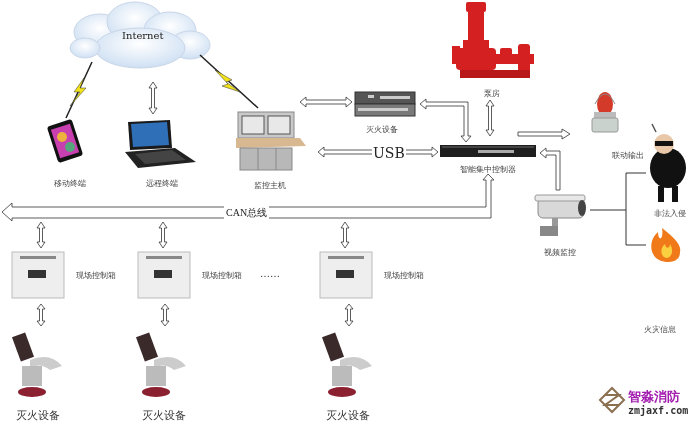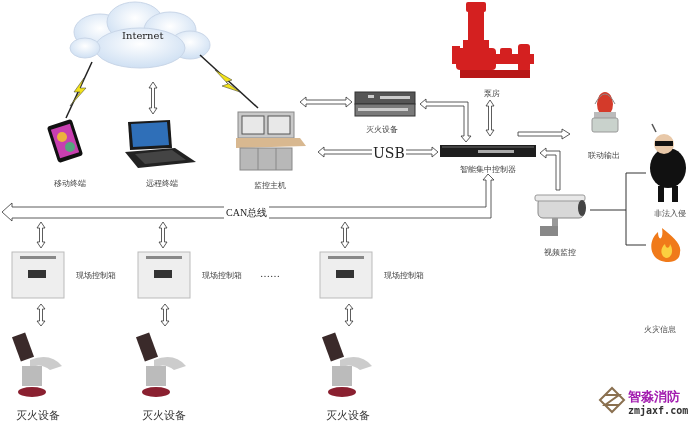--- a/index.html
+++ b/index.html
@@ -211,21 +211,21 @@
   </g>
 </svg>
 
 <div class="abs" style="left:122px;top:30px;font-size:10px;color:#222;">Internet</div>
 <div class="lbl" style="left:54px;top:178px;">移动终端</div>
 <div class="lbl" style="left:146px;top:178px;">远程终端</div>
 <div class="lbl" style="left:254px;top:180px;">监控主机</div>
 <div class="lbl" style="left:366px;top:124px;">灭火设备</div>
 <div class="lbl" style="left:460px;top:164px;">智能集中控制器</div>
 <div class="lbl" style="left:484px;top:88px;">泵房</div>
-<div class="lbl" style="left:588px;top:150px;">联动输出</div>
+<div class="lbl" style="left:612px;top:150px;">联动输出</div>
 <div class="lbl" style="left:544px;top:247px;">视频监控</div>
 <div class="lbl" style="left:654px;top:208px;text-align:center;">非法入侵</div>
 <div class="lbl" style="left:644px;top:276px;margin-top:48px;">火灾信息</div>
 
 <div class="abs" style="left:224px;top:206px;font-size:10px;color:#222;background:#fff;padding:0 2px;font-family:Liberation Serif, serif;">CAN总线</div>
 <div class="abs" style="left:372px;top:145px;font-size:14px;color:#222;background:#fff;padding:0 1px;">USB</div>
 
 <div class="lbl" style="left:76px;top:270px;">现场控制箱</div>
 <div class="lbl" style="left:202px;top:270px;">现场控制箱</div>
 <div class="abs" style="left:260px;top:268px;font-size:10px;color:#333;">……</div>

